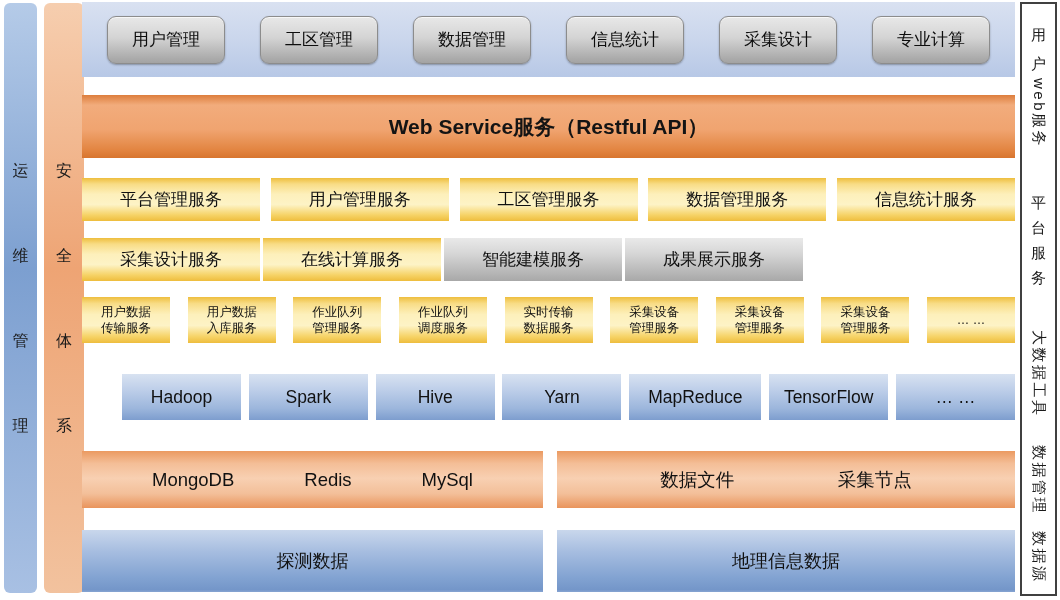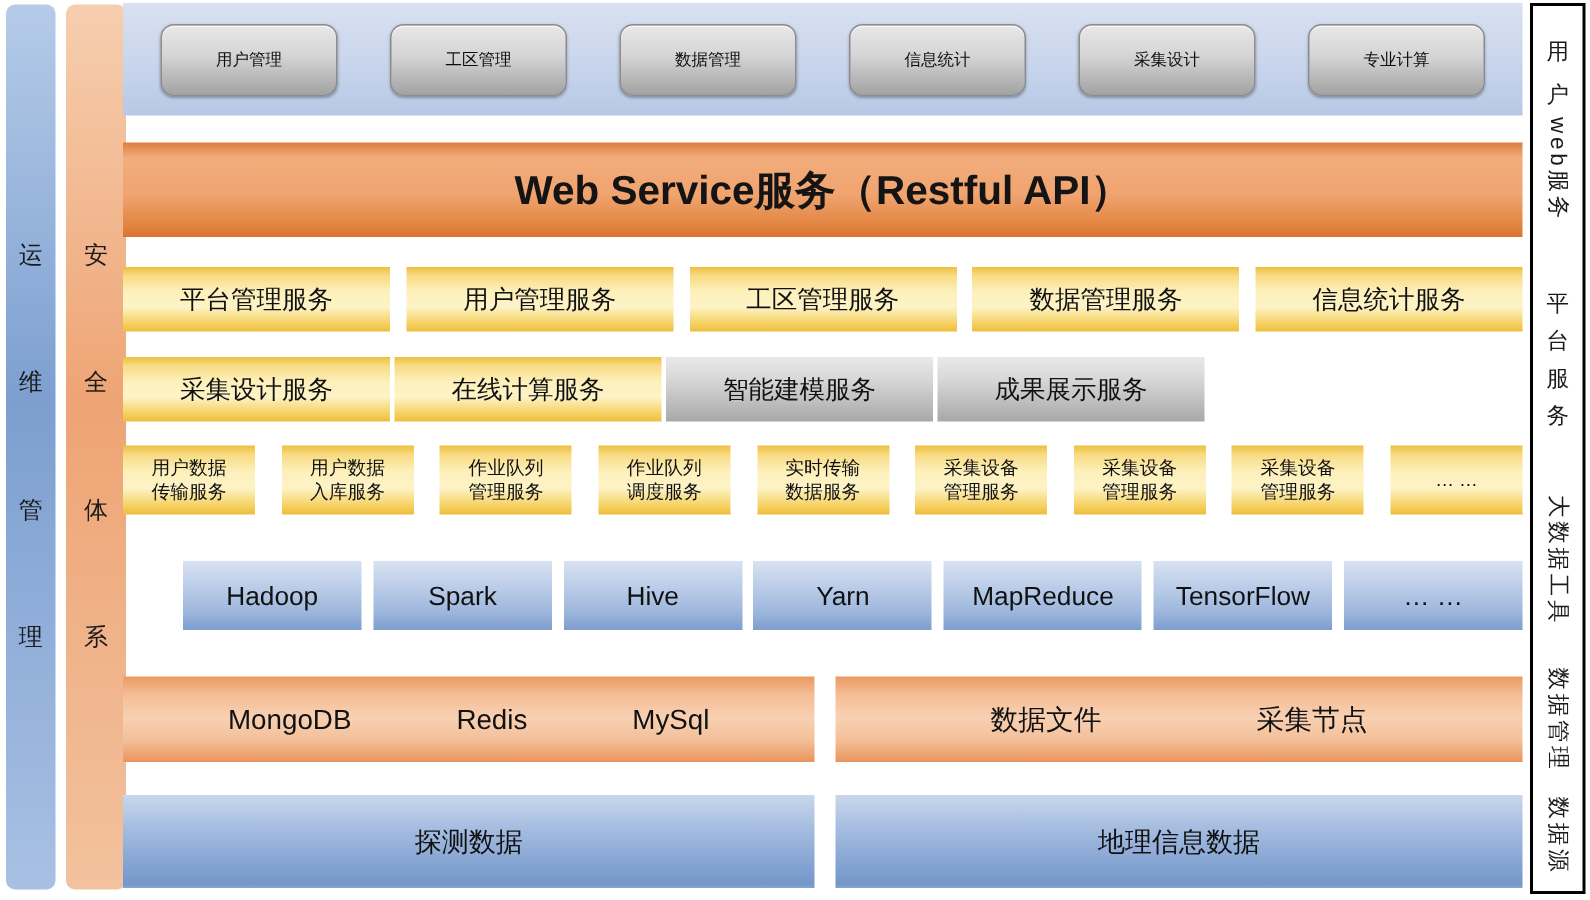--- a/index.html
+++ b/index.html
@@ -14,25 +14,25 @@
 
   
   .main{position:absolute;left:82px;top:0;width:933px;height:600px;}
   .row{position:absolute;left:0;width:100%;display:flex;box-sizing:border-box;}
 
   .top-banner{top:2px;height:75px;background:linear-gradient(180deg,#D9E1F1 0%,#CAD6EC 50%,#B7C8E6 100%);
               align-items:center;justify-content:space-between;padding:0 25px;}
   .gray-btn{width:116px;height:46px;border-radius:9px;border:1px solid #8C8C8C;
             background:linear-gradient(180deg,#E8E8E8 0%,#D4D4D4 45%,#ABABAB 90%,#A3A3A3 100%);
             box-shadow:0 1px 2px rgba(0,0,0,.3), inset 0 1px 0 rgba(255,255,255,.65);
-            display:flex;align-items:center;justify-content:center;font-size:11px;color:#0d0d0d;}
+            display:flex;align-items:center;justify-content:center;font-size:17px;color:#0d0d0d;}
 
   .api-banner{top:95px;height:63px;align-items:center;justify-content:center;
               background:linear-gradient(180deg,#DD7E3D 0%,#F2AC7C 16%,#F0A470 55%,#E28440 88%,#D8752F 100%);
-              font-size:27px;font-weight:bold;color:#141414;}
+              font-size:21px;font-weight:bold;color:#141414;}
 
   .srow1{top:178px;height:43px;justify-content:space-between;}
   .srow2{top:238px;height:43px;gap:3px;}
   .sbox{width:178px;display:flex;align-items:center;justify-content:center;font-size:17px;}
   .yellow{background:linear-gradient(180deg,#EEBE3E 0%,#F8DC85 14%,#FDF0BB 38%,#FDF3C6 62%,#F6D367 86%,#EEBD3D 100%);}
   .gray2{background:linear-gradient(180deg,#E9E9E9 0%,#D7D7D7 35%,#B3B3B3 85%,#A8A8A8 100%);}
 
   .srow3{top:297px;height:46px;justify-content:space-between;}
   .microbox{width:88px;display:flex;flex-direction:column;align-items:center;justify-content:center;
             font-size:12.5px;line-height:16px;}
@@ -50,21 +50,21 @@
   .store-right{width:458px;}
 
   .datasrc{top:530px;height:62px;justify-content:space-between;}
   .srcbox{display:flex;align-items:center;justify-content:center;font-size:18px;
           background:linear-gradient(180deg,#C9D7EC 0%,#A6BDE0 35%,#81A2D1 78%,#7496C9 96%,#87A5D2 100%);}
   .src-left{width:461px;}
   .src-right{width:458px;}
 
   
   .strip{position:absolute;left:1020px;top:2px;width:37px;height:594px;background:#fff;
-         border:2px solid #000000;box-sizing:border-box;}
+         border:2px solid #404040;box-sizing:border-box;}
   .layer-label{position:absolute;left:50%;transform:translateX(-50%);font-size:15px;color:#1a1a1a;}
   .upright{width:1.1em;text-align:center;word-break:break-all;}
   .lab-users{top:16px;line-height:29px;}
   .lab-platform{top:186px;line-height:25px;}
   .sideways{writing-mode:vertical-rl;text-orientation:sideways;letter-spacing:2.5px;}
   .lab-web{top:74px;}
   .lab-bigdata{top:326px;}
   .lab-datamgmt{top:441px;}
   .lab-datasrc{top:527px;}
 </style>

